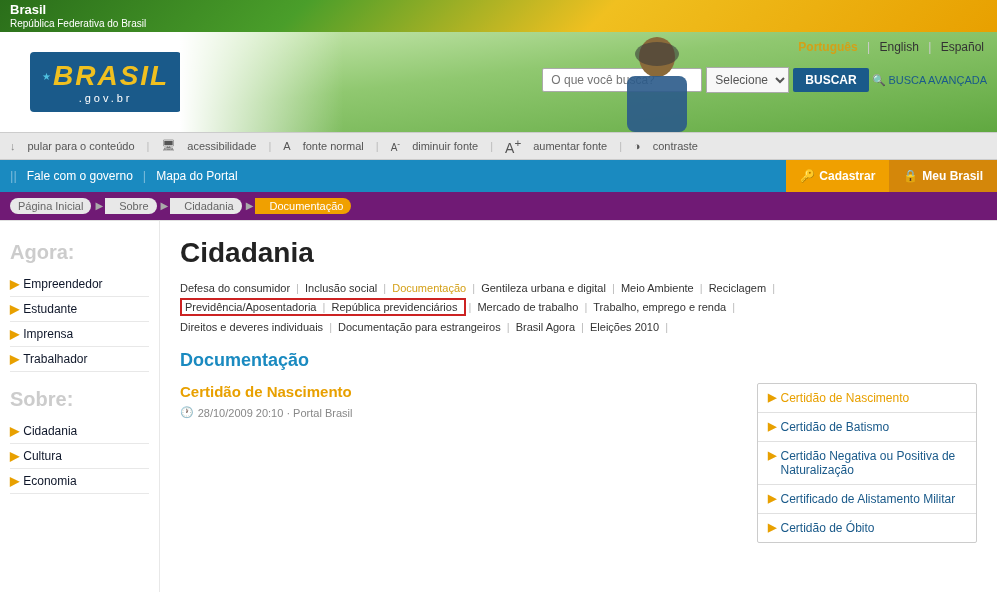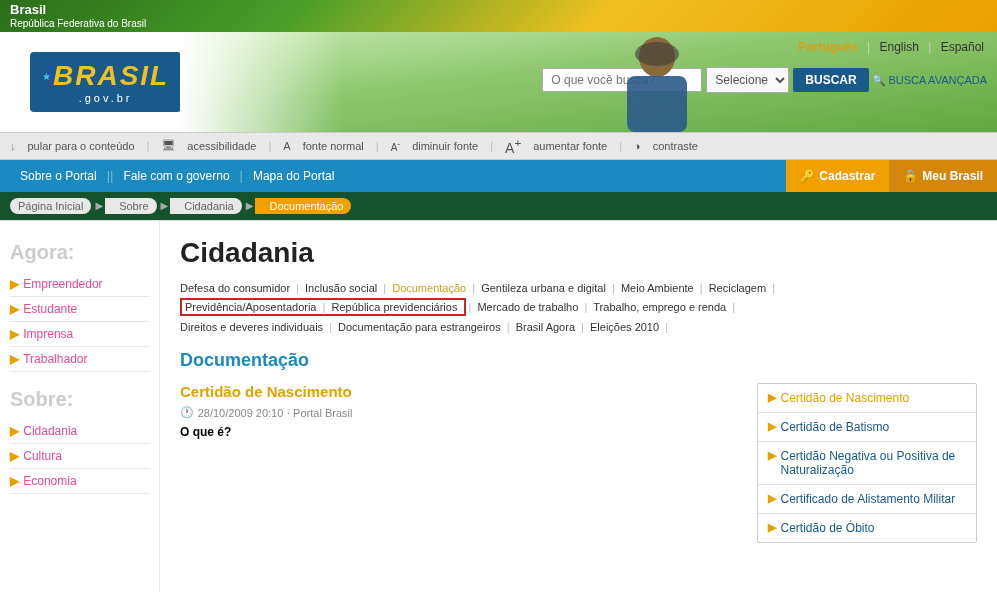--- a/index.html
+++ b/index.html
@@ -166,21 +166,21 @@
       height: 32px;
       line-height: 32px;
       cursor: pointer;
       display: flex;
       align-items: center;
       gap: 4px;
     }
 
     
     .breadcrumb {
-      background: #14532d;
+      background: #701a75;
       padding: 6px 10px;
       font-size: 11px;
       display: flex;
       align-items: center;
       gap: 0;
       border-bottom: 1px solid #e0e0e0;
     }
     .breadcrumb-item {
       color: #666;
       background: #e8e8e8;
@@ -228,21 +228,21 @@
       padding: 5px 0;
       border-bottom: 1px solid #e8e8e8;
       cursor: pointer;
     }
     .sidebar-arrow {
       color: #e8a000;
       font-size: 12px;
       font-weight: bold;
     }
     .sidebar-label {
-      color: #ec4899;
+      color: #0f172a;
       font-size: 12px;
     }
     .sidebar-section-gap { height: 16px; }
 
     
     .content {
       flex: 1;
       padding: 16px 20px;
     }
     .page-title {
@@ -401,21 +401,20 @@
   <span class="toolbar-sep">|</span>
   <span style="font-size:14px;">A<sup>+</sup></span>
   <a>aumentar fonte</a>
   <span class="toolbar-sep">|</span>
   <span>◑</span>
   <a>contraste</a>
 </div>
 
 <div class="nav-bar">
   <div class="nav-links">
-    <a class="nav-link">Sobre o Portal</a>
     <span class="nav-sep">|</span>
     <span class="nav-sep">|</span>
     <a class="nav-link">Fale com o governo</a>
     <span class="nav-sep">|</span>
     <a class="nav-link">Mapa do Portal</a>
   </div>
   <div class="nav-actions">
     <div class="nav-cadastrar">
       <span>🔑</span>
       <span>Cadastrar</span>
@@ -502,21 +501,20 @@
     <div class="section-title">Documentação</div>
 
     <div class="content-row">
 
       <div class="article-area">
         <div class="article-subtitle">Certidão de Nascimento</div>
         <div class="article-meta">
           <span class="clock-icon">🕐</span>
           <span>28/10/2009 20:10 · Portal Brasil</span>
         </div>
-        <div class="article-bold">O que é?</div>
       </div>
 
       <div class="sidebar-list">
         <div class="sidebar-list-item active-item">
           <span class="arrow">▶</span>
           <span class="item-label">Certidão de Nascimento</span>
         </div>
         <div class="sidebar-list-item">
           <span class="arrow">▶</span>
           <span class="item-label">Certidão de Batismo</span>

